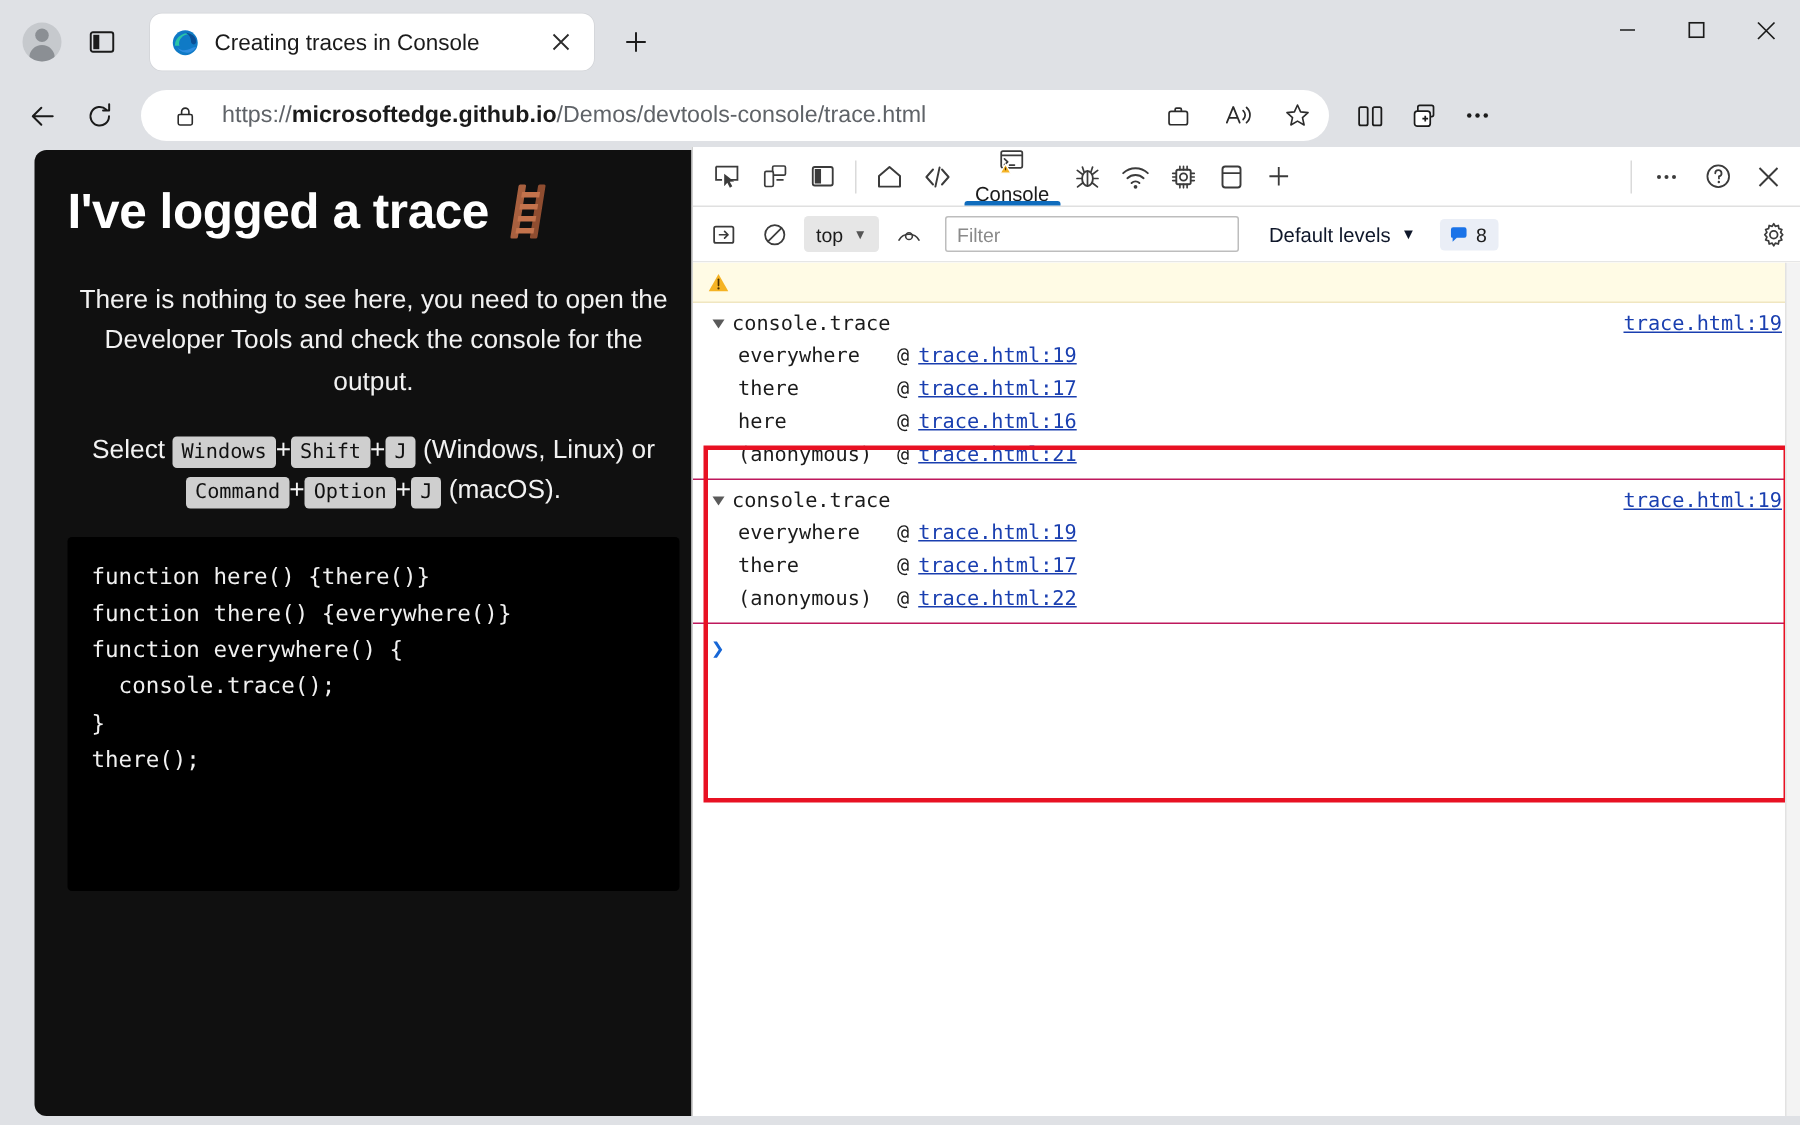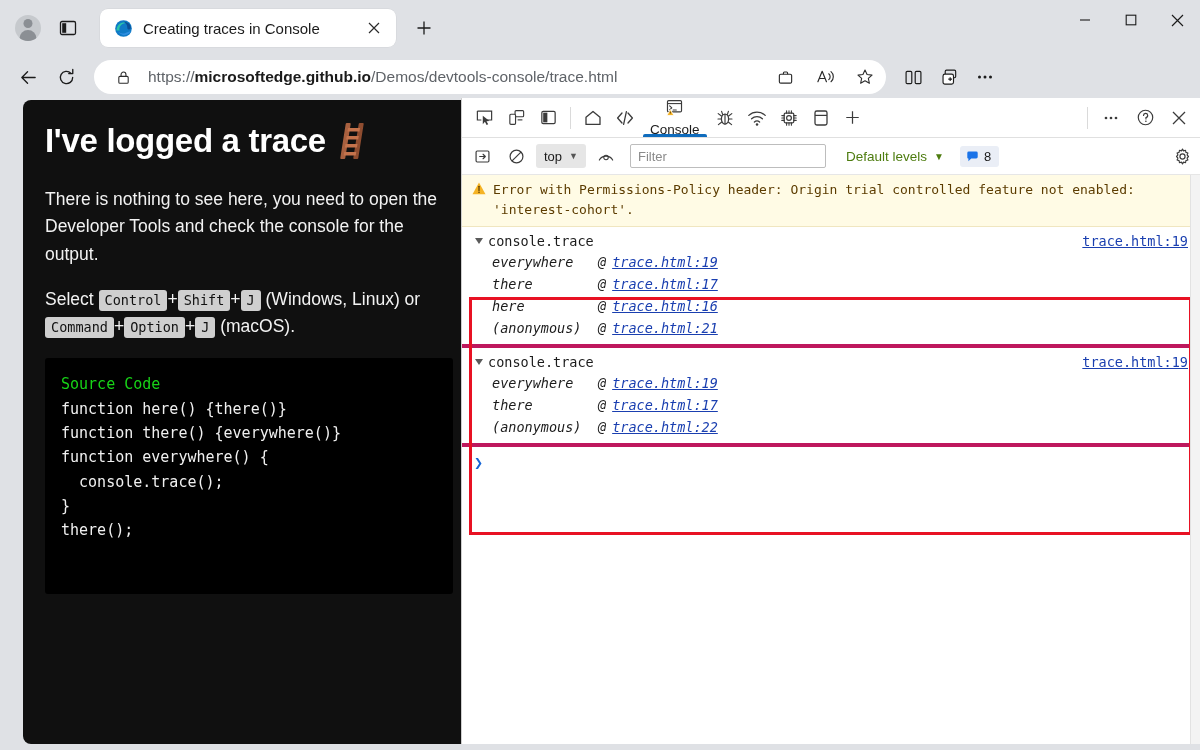--- a/index.html
+++ b/index.html
@@ -78,21 +78,21 @@
   .viewport {
     position: absolute; left: 8px; top: 100px; width: 452px; height: 644px;
     background: #101010; border-radius: 8px; overflow: hidden;
     color: #fff; padding: 22px 22px 0 22px; margin-left: 15px;
   }
   .viewport h1 {
     font-size: 33px; font-weight: 700; letter-spacing: -0.3px;
     display: flex; align-items: center; gap: 12px; margin-bottom: 26px;
   }
   .ladder { width: 34px; height: 38px; flex: none; }
-  .viewport p { font-size: 17.5px; line-height: 1.56; margin-bottom: 18px; color: #f2f2f2; }
+  .viewport p { font-size: 17.5px; line-height: 1.56; margin-bottom: 18px; color: #f2f2f2; text-align: center; }
   .kbd {
     font-family: "DejaVu Sans Mono", monospace; font-size: 13.5px;
     background: #cfcfcf; color: #111; border-radius: 3px;
     padding: 2px 6px; display: inline-block; line-height: 1.25;
   }
   .code {
     background: #000; border-radius: 3px; padding: 14px 16px 26px 16px;
     font-family: "DejaVu Sans Mono", monospace; font-size: 15px; line-height: 1.62;
     color: #f0f0f0; min-height: 236px; margin-top: 4px;
   }
@@ -132,55 +132,55 @@
   .ctx-select {
     display: flex; align-items: center; gap: 7px; height: 24px; padding: 0 8px;
     background: #e6e6e6; border-radius: 3px; font-size: 13px; color: #1b1b1b;
     font-family: "Liberation Sans", sans-serif;
   }
   .filter-input {
     width: 196px; height: 24px; border: 1px solid #bdbdbd; border-radius: 2px;
     background: #fff; font-size: 13px; color: #8a8a8a; padding: 0 7px;
     display: flex; align-items: center; margin-left: 4px;
   }
-  .levels { display: flex; align-items: center; gap: 7px; font-size: 13.5px; color: #4d7c0f; margin-left: 14px; }
+  .levels { display: flex; align-items: center; gap: 7px; font-size: 13.5px; color: #0f172a; margin-left: 14px; }
   .badge {
     display: flex; align-items: center; gap: 5px; height: 21px; padding: 0 8px 0 6px;
     background: #eaeef6; border-radius: 3px; font-size: 13px; color: #1b1b1b; margin-left: 10px;
   }
   .gear-right { position: absolute; right: 8px; display: flex; align-items: center; }
 
   .dt-body { flex: 1; position: relative; overflow: hidden; background: #fff; }
 
   .msg-warning {
     background: #fffbe5; border-bottom: 1px solid #f0e6c0;
     display: flex; gap: 7px; padding: 5px 8px 6px 10px;
     font-family: "DejaVu Sans Mono", monospace; font-size: 13px;
     line-height: 1.55; color: #5c3c00;
   }
   .warn-tri { flex: none; margin-top: 2px; }
 
-  .trace-group { border-bottom: 4px solid #be185d; padding: 4px 0 5px 0; position: relative; }
+  .trace-group { border-bottom: 1px solid #be185d; padding: 4px 0 5px 0; position: relative; }
   .trace-group:last-child { border-bottom: none; }
   .trace-head {
     display: flex; align-items: center; font-family: "DejaVu Sans Mono", monospace;
     font-size: 13.5px; color: #1b1b1b; padding: 2px 12px 2px 26px; position: relative;
   }
   .caret {
     position: absolute; left: 13px; top: 50%; transform: translateY(-50%);
     width: 0; height: 0; border-left: 4.5px solid transparent; border-right: 4.5px solid transparent;
     border-top: 6px solid #5a5a5a;
   }
   .src-link {
     margin-left: auto; font-family: "DejaVu Sans Mono", monospace; font-size: 13.5px;
     color: #1a3fb0; text-decoration: underline;
   }
   .frame {
     display: flex; align-items: center; font-family: "DejaVu Sans Mono", monospace;
-    font-size: 13.5px; color: #1b1b1b; padding: 3px 12px 3px 30px; font-style: italic;
+    font-size: 13.5px; color: #1b1b1b; padding: 3px 12px 3px 30px;
   }
   .frame .fn { display: inline-block; min-width: 106px; }
   .frame .at { color: #1b1b1b; margin-right: 6px; }
   .frame a { color: #1a3fb0; text-decoration: underline; }
 
   .red-box {
     position: absolute; left: 7px; top: 122px; width: 723px; height: 238px;
     border: 3px solid #e81123; pointer-events: none;
   }
 
@@ -326,28 +326,27 @@
           <rect x="11" y="22" width="12" height="3.6" fill="#c4734c"></rect>
           <rect x="11" y="30" width="12" height="3.6" fill="#c4734c"></rect>
         </g>
       </svg>
     </h1>
 
     <p>There is nothing to see here, you need to open the Developer Tools and check the console for the output.</p>
 
     <p>
       <span>Select</span>
-      <span class="kbd">Control</span><span>+</span><span class="kbd">Shift</span><span>+</span><span class="kbd">J</span>
+      <span class="kbd">Windows</span><span>+</span><span class="kbd">Shift</span><span>+</span><span class="kbd">J</span>
       <span>(Windows, Linux) or</span>
       <span class="kbd">Command</span><span>+</span><span class="kbd">Option</span><span>+</span><span class="kbd">J</span>
       <span>(macOS).</span>
     </p>
 
     <div class="code">
-      <div class="legend">Source Code</div>
       <div>function here() {there()}</div>
       <div>function there() {everywhere()}</div>
       <div>function everywhere() {</div>
       <div style="white-space:pre">  console.trace();</div>
       <div>}</div>
       <div>there();</div>
     </div>
   </div>
 
   <div class="devtools">
@@ -499,21 +498,20 @@
     </div>
 
     <div class="dt-body">
 
       <div class="msg-warning">
         <svg class="warn-tri" width="14" height="13" viewBox="0 0 14 13">
           <path d="M7 0.6 L13.5 12.2 H0.5 Z" fill="#f5b324"></path>
           <path d="M7 4.2 V8.4" stroke="#4a3000" stroke-width="1.1" stroke-linecap="round"></path>
           <circle cx="7" cy="10.3" r="0.75" fill="#4a3000"></circle>
         </svg>
-        <span>Error with Permissions-Policy header: Origin trial controlled feature not enabled: 'interest-cohort'.</span>
       </div>
 
       <div class="trace-group">
         <div class="trace-head">
           <span class="caret"></span>
           <span>console.trace</span>
           <a class="src-link" href="#">trace.html:19</a>
         </div>
         <div class="frame">
           <span class="fn">everywhere</span>

